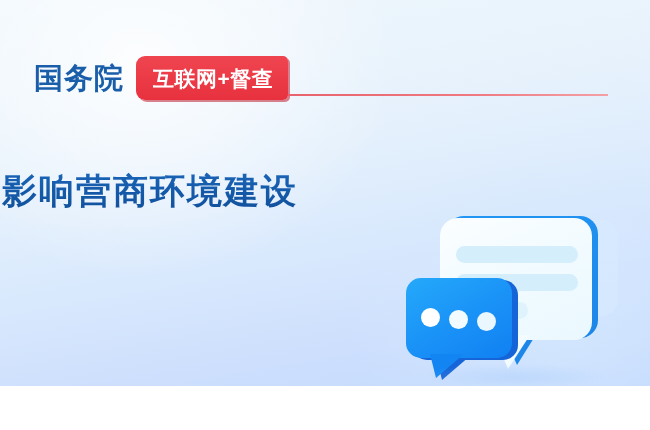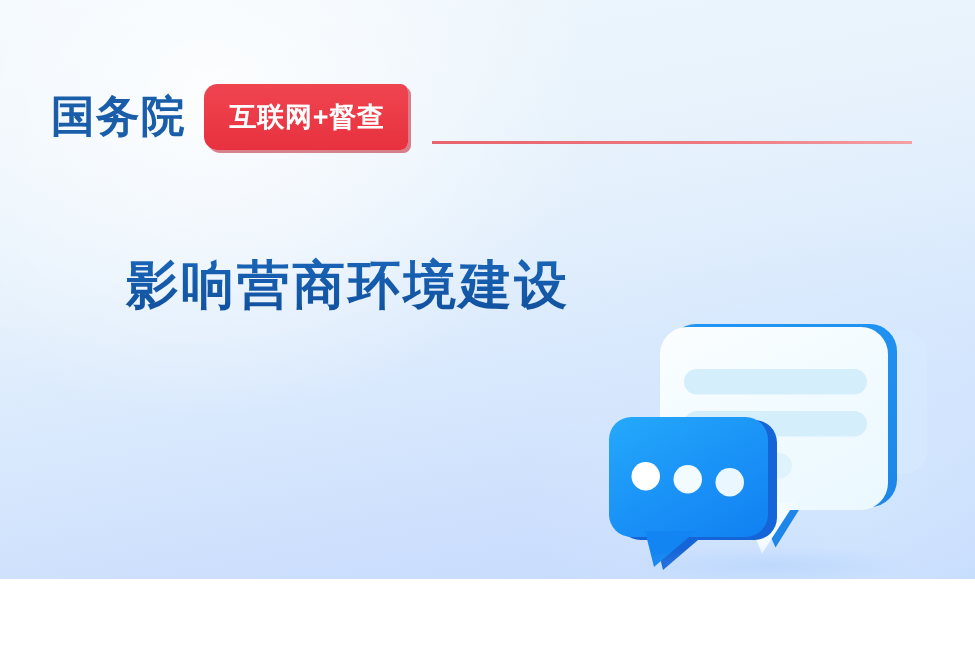--- a/index.html
+++ b/index.html
@@ -74,43 +74,43 @@
     height: 44px;
     padding: 0 15px 0 17px;
     border-radius: 9px 5px 5px 9px;
     background: linear-gradient(180deg, #ef4550 0%, #e8313f 100%);
     box-shadow: 2px 2px 0 rgba(190, 30, 45, 0.55);
     display: flex;
     align-items: center;
     box-sizing: border-box;
   }
   #topic-badge-text {
-    font-size: 18px;
+    font-size: 21px;
     font-weight: bold;
     color: #ffffff;
     letter-spacing: 0.5px;
     line-height: 1;
     white-space: nowrap;
   }
   #header-rule {
     position: absolute;
     left: 288px;
     top: 94px;
     width: 320px;
     height: 2px;
     background: linear-gradient(90deg, #e8636d 0%, #ef7a82 60%, #f3a0a6 100%);
   }
 
   
   #title-block {
     position: absolute;
-    left: 12px;
+    left: 2px;
     top: 166px;
     width: 440px;
-    text-align: center;
+    text-align: left;
   }
   .title-line {
     font-size: 35px;
     font-weight: bold;
     line-height: 49px;
     letter-spacing: 2px;
     color: #1257a5;
     background: linear-gradient(180deg, #1b67bb 0%, #0f4e99 100%);
     -webkit-background-clip: text;
     background-clip: text;

